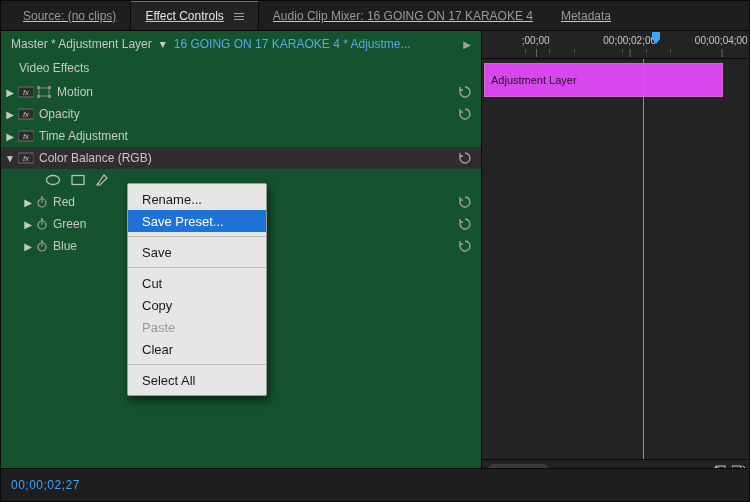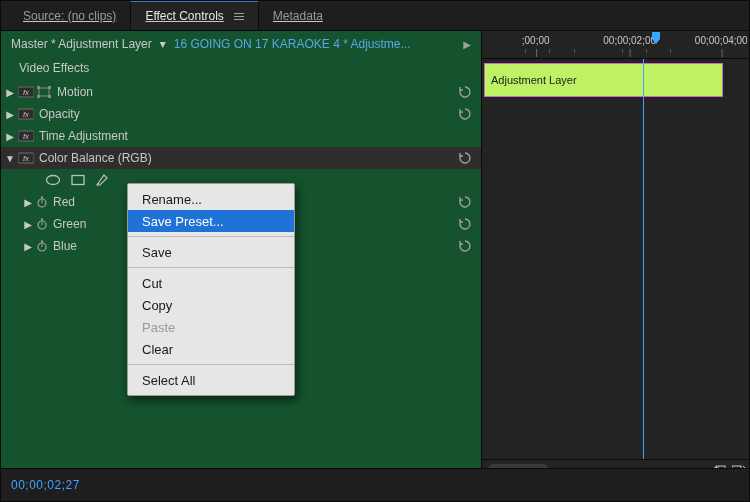--- a/index.html
+++ b/index.html
@@ -41,59 +41,60 @@
   .row .icon-ellipse svg, .row .icon-rect svg, .row .icon-pen svg { display:block; }
 
   
   .ruler { height: 28px; position:relative; border-bottom:1px solid #0a0a0a; }
   .ruler .ticks { position:absolute; left:0; right:26px; top:0; bottom:0; }
   .ruler .tick { position:absolute; top:4px; color:#c8c8c8; font-size:10px; transform: translateX(-50%); margin-left: 32px; }
   .ruler .tick::after { content:""; position:absolute; left:50%; top:14px; width:1px; height:8px; background:#6a6a6a; }
   .ruler .mtick { position:absolute; top:18px; width:1px; height:4px; background:#555; }
 
   .trackarea { position:absolute; top:28px; left:0; right:0; bottom:18px; overflow:hidden; }
-  .clip-bar { position:absolute; left:2px; right:26px; top:4px; height:16px; background:#bef264; border:1px solid #d169c8; display:flex; align-items:center; padding:16px 6px; font-size:11px; color:#1a1a1a; }
+  .clip-bar { position:absolute; left:2px; right:26px; top:4px; height:16px; background:#d946ef; border:1px solid #d169c8; display:flex; align-items:center; padding:16px 6px; font-size:11px; color:#1a1a1a; }
   .playhead-line { position:absolute; top:0; bottom:0; width:1px; background:#3da5ff; }
   .scrollbar-v { position:absolute; top:0; right:0; bottom:0; width:14px; background:#232323; }
 
   .hbar { position:absolute; left:0; right:0; bottom:0; height:18px; display:flex; align-items:center; gap:0; background:#232323; border-top:1px solid #0a0a0a;}
   .hbar .thumb { height:10px; background:#3a3a3a; border-radius:5px; margin-left:6px; }
   .hbar .spacer { flex:1; }
   .hbar .ibtn { width:20px; height:16px; display:flex; align-items:center; justify-content:center; color:#c8c8c8;}
 
   
   .footer { position:absolute; left:0; right:0; bottom:0; height:24px; display:flex; align-items:center; padding:16px 10px; background:#1e1e1e; border-top:1px solid #0a0a0a;}
   .footer .tc { color:#3da5ff; font-size:12px; letter-spacing:0.5px; }
 
   
   .playhead-marker { position:absolute; top:0; width:12px; height:12px; transform:translateX(-50%); }
   .playhead-marker svg{display:block;}
 
   
-  .ctxmenu { position:absolute; left:126px; top:182px; width:168px; background:#e6e6e6; border:1px solid #9a9a9a; box-shadow: 2px 4px 10px rgba(0,0,0,0.6); padding:4px 0; z-index:50; border-radius:2px; }
+  .ctxmenu { position:absolute; left:126px; top:182px; width:140px; background:#e6e6e6; border:1px solid #9a9a9a; box-shadow: 2px 4px 10px rgba(0,0,0,0.6); padding:4px 0; z-index:50; border-radius:2px; }
   .ctxmenu .item { height:22px; display:flex; align-items:center; padding:0 14px; color:#1a1a1a; font-size:13px; }
   .ctxmenu .item.highlight { background:#1f72d6; color:#fff; }
   .ctxmenu .item.disabled { color:#9a9a9a; }
   .ctxmenu .sep { height:1px; background:#bdbdbd; margin:4px 0; }
 </style>
 </head>
 <body>
 
 <div class="outer">
 
   <div class="tabstrip">
     <div class="tab">Source: (no clips)</div>
     <div class="tab active">
       <span>Effect Controls</span>
       <span class="ham">
           <i></i>
           <i></i>
           <i></i>
         </span>
     </div>
+    <div class="tab">Audio Clip Mixer: 16 GOING ON 17 KARAOKE 4</div>
     <div class="tab">Metadata</div>
   </div>
 
   <div class="content">
 
     <div class="leftpane">
 
       <div class="masterbar">
         <span>Master * Adjustment Layer</span>
         <span class="caret">▾</span>

